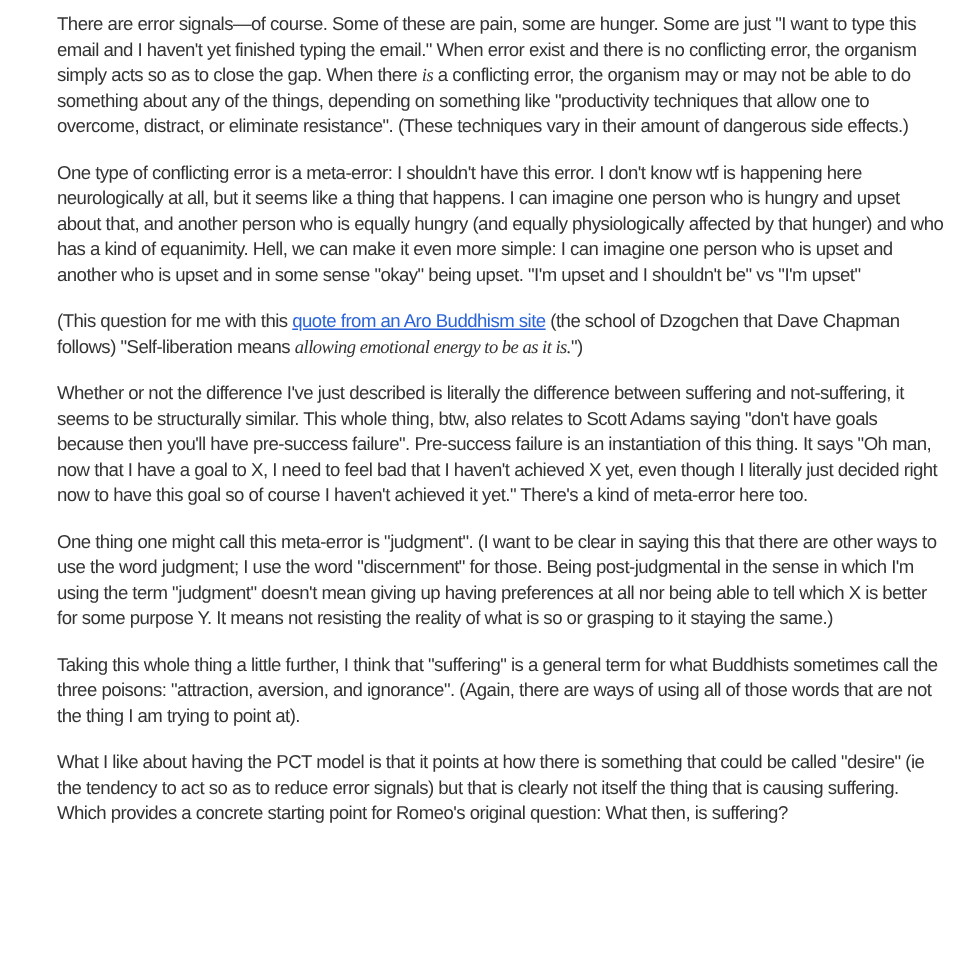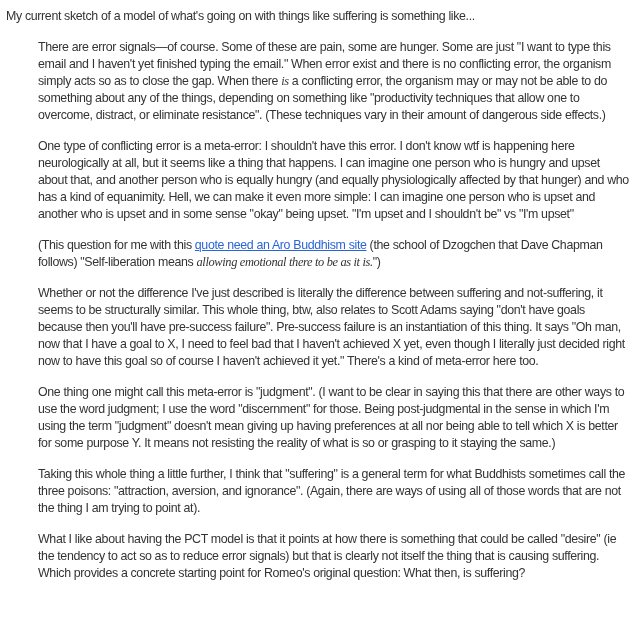--- a/index.html
+++ b/index.html
@@ -42,29 +42,28 @@
     color: #2a64d8;
     text-decoration: underline;
     cursor: pointer;
   }
 </style>
 </head>
 <body>
 
 <div class="page">
 
-  <p class="para">My current sketch of a model of what's going on with things like suffering is something like...</p>
 
   <div class="indent">
 
     <p class="para"><span>There are error signals—of course. Some of these are pain, some are hunger. Some are just "I want to type this email and I haven't yet finished typing the email." When error exist and there is no conflicting error, the organism simply acts so as to close the gap. When there </span><em>is</em><span> a conflicting error, the organism may or may not be able to do something about any of the things, depending on something like "productivity techniques that allow one to overcome, distract, or eliminate resistance". (These techniques vary in their amount of dangerous side effects.)</span></p>
 
     <p class="para">One type of conflicting error is a meta-error: I shouldn't have this error. I don't know wtf is happening here neurologically at all, but it seems like a thing that happens. I can imagine one person who is hungry and upset about that, and another person who is equally hungry (and equally physiologically affected by that hunger) and who has a kind of equanimity. Hell, we can make it even more simple: I can imagine one person who is upset and another who is upset and in some sense "okay" being upset. "I'm upset and I shouldn't be" vs "I'm upset"</p>
 
-    <p class="para"><span>(This question for me with this </span><a class="link">quote need an Aro Buddhism site</a><span> (the school of Dzogchen that Dave Chapman follows) "Self-liberation means </span><em>allowing emotional there to be as it is.</em><span>")</span></p>
+    <p class="para"><span>(This question for me with this </span><a class="link">quote from an Aro Buddhism site</a><span> (the school of Dzogchen that Dave Chapman follows) "Self-liberation means </span><em>allowing emotional energy to be as it is.</em><span>")</span></p>
 
     <p class="para">Whether or not the difference I've just described is literally the difference between suffering and not-suffering, it seems to be structurally similar. This whole thing, btw, also relates to Scott Adams saying "don't have goals because then you'll have pre-success failure". Pre-success failure is an instantiation of this thing. It says "Oh man, now that I have a goal to X, I need to feel bad that I haven't achieved X yet, even though I literally just decided right now to have this goal so of course I haven't achieved it yet." There's a kind of meta-error here too.</p>
 
     <p class="para">One thing one might call this meta-error is "judgment". (I want to be clear in saying this that there are other ways to use the word judgment; I use the word "discernment" for those. Being post-judgmental in the sense in which I'm using the term "judgment" doesn't mean giving up having preferences at all nor being able to tell which X is better for some purpose Y. It means not resisting the reality of what is so or grasping to it staying the same.)</p>
 
     <p class="para">Taking this whole thing a little further, I think that "suffering" is a general term for what Buddhists sometimes call the three poisons: "attraction, aversion, and ignorance". (Again, there are ways of using all of those words that are not the thing I am trying to point at).</p>
 
     <p class="para">What I like about having the PCT model is that it points at how there is something that could be called "desire" (ie the tendency to act so as to reduce error signals) but that is clearly not itself the thing that is causing suffering. Which provides a concrete starting point for Romeo's original question: What then, is suffering?</p>
 
   </div>

